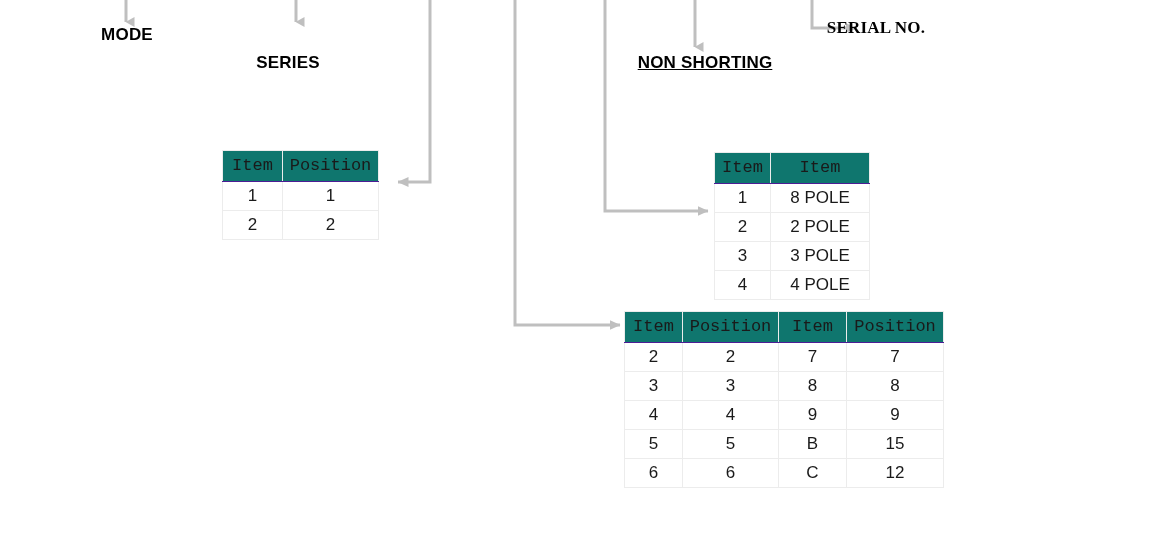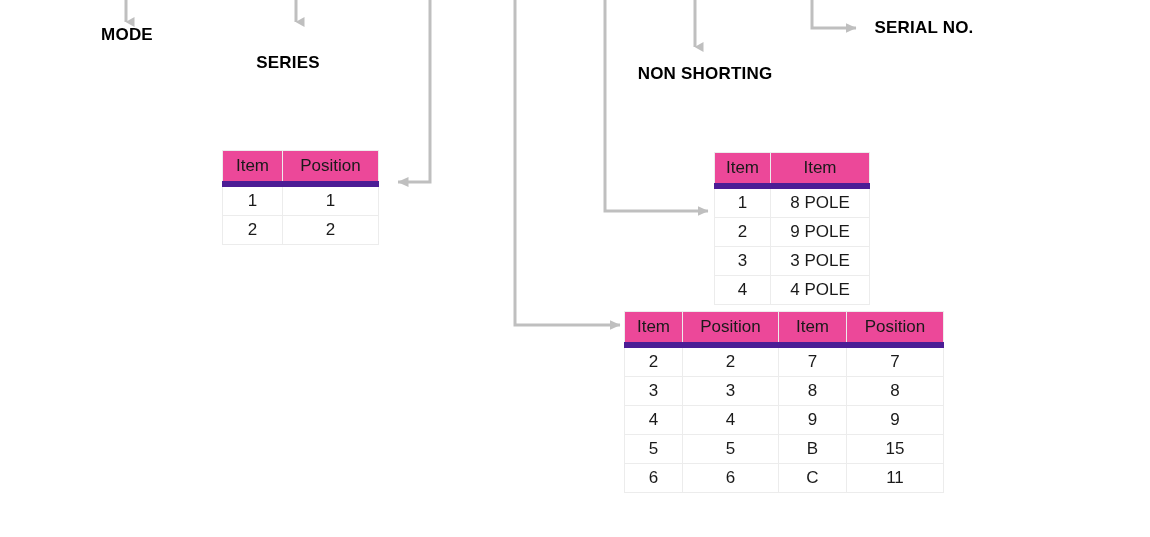--- a/index.html
+++ b/index.html
@@ -53,25 +53,26 @@
   .tbl th, .tbl td {
     border: 1px solid #ececec;
     text-align: center;
     font-weight: normal;
     padding: 0;
     height: 28px;
     line-height: 28px;
     white-space: nowrap;
   }
   .tbl th {
-    background: #ec4899;
+    background: #0f766e;
     color: #1a1a1a;
     height: 30px;
     line-height: 30px;
-    border-bottom: 6px solid #4c1d95;
+    border-bottom: 1px solid #4c1d95;
+    font-family: Liberation Mono, monospace;
   }
   
   #table-circuit { left: 222px; top: 150px; width: 156px; }
   #table-circuit col.c-item { width: 60px; }
   #table-circuit col.c-val  { width: 96px; }
   
   #table-pole { left: 714px; top: 152px; width: 155px; }
   #table-pole col.c-item { width: 56px; }
   #table-pole col.c-val  { width: 99px; }
   
@@ -111,23 +112,23 @@
 
     <path d="M515,-4 L515,325 L620,325" stroke="#bfbfbf" stroke-width="3" fill="none" marker-end="url(#ah-right)"></path>
 
     <path d="M605,-4 L605,211 L708,211" stroke="#bfbfbf" stroke-width="3" fill="none" marker-end="url(#ah-right)"></path>
   </svg>
 
   <div class="node-label" style="left:127px; top:26px;">MODE</div>
 
   <div class="node-label" style="left:288px; top:54px;">SERIES</div>
 
-  <div class="node-label" style="left:705px; top:65px;">NON SHORTING</div>
-
-  <div class="node-label" style="left:924px; top:19px;">SERIAL NO.</div>
+  <div class="node-label" style="left:705px; top:54px;text-decoration:underline;">NON SHORTING</div>
+
+  <div class="node-label" style="left:876px; top:19px;font-family:Liberation Serif, serif;">SERIAL NO.</div>
 
   <table class="tbl" id="table-circuit">
     <colgroup>
         <col class="c-item">
         <col class="c-val">
       </colgroup>
     <thead>
       <tr>
         <th>Item</th>
         <th>Position</th>
@@ -156,21 +157,21 @@
         <th>Item</th>
       </tr>
     </thead>
     <tbody>
       <tr>
         <td>1</td>
         <td>8 POLE</td>
       </tr>
       <tr>
         <td>2</td>
-        <td>9 POLE</td>
+        <td>2 POLE</td>
       </tr>
       <tr>
         <td>3</td>
         <td>3 POLE</td>
       </tr>
       <tr>
         <td>4</td>
         <td>4 POLE</td>
       </tr>
     </tbody>
@@ -213,18 +214,18 @@
       <tr>
         <td>5</td>
         <td>5</td>
         <td>B</td>
         <td>15</td>
       </tr>
       <tr>
         <td>6</td>
         <td>6</td>
         <td>C</td>
-        <td>11</td>
+        <td>12</td>
       </tr>
     </tbody>
   </table>
 
 </div>
 
 </body></html>

